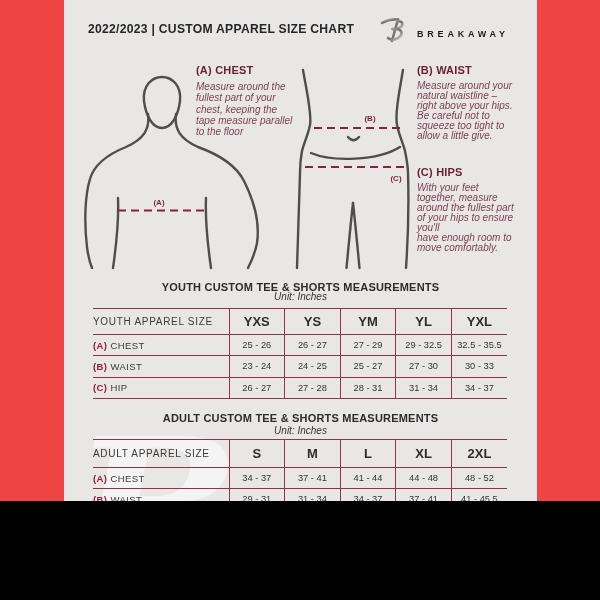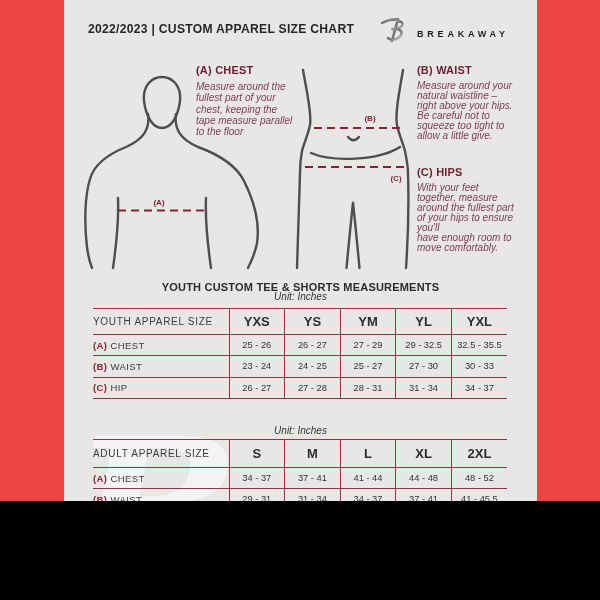--- a/index.html
+++ b/index.html
@@ -185,20 +185,21 @@
           <td class="td-label"><span class="key">(C)</span><span>HIP</span></td>
           <td class="td-val">26 - 27</td>
           <td class="td-val">27 - 28</td>
           <td class="td-val">28 - 31</td>
           <td class="td-val">31 - 34</td>
           <td class="td-val">34 - 37</td>
         </tr>
       </tbody>
     </table>
 
+    <div class="tbl-title" style="top:412px">ADULT CUSTOM TEE &amp; SHORTS MEASUREMENTS</div>
     <div class="tbl-unit" style="top:425px">Unit: Inches</div>
     <table class="sz-table adult-tbl" style="top:439px">
       <colgroup>
           <col class="c0">
           <col class="c">
           <col class="c">
           <col class="c">
           <col class="c">
           <col class="c">
         </colgroup>

